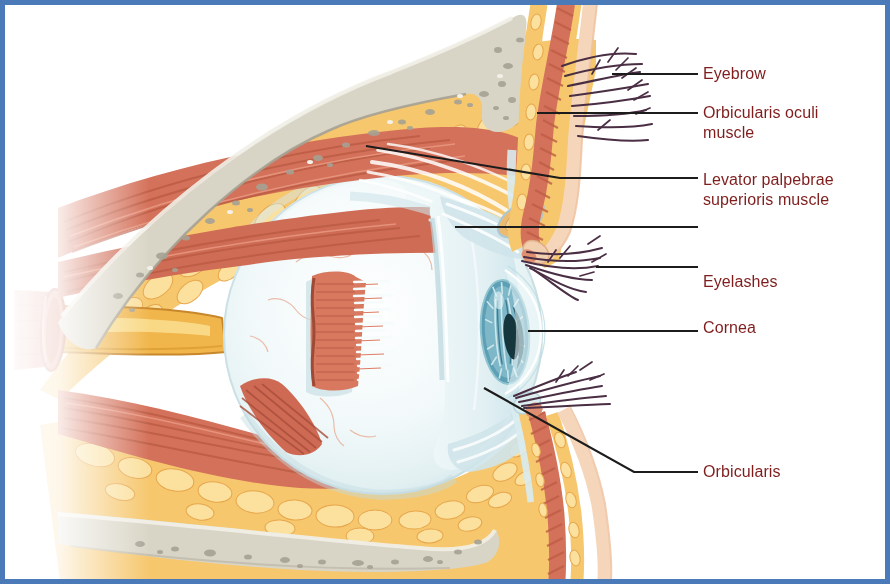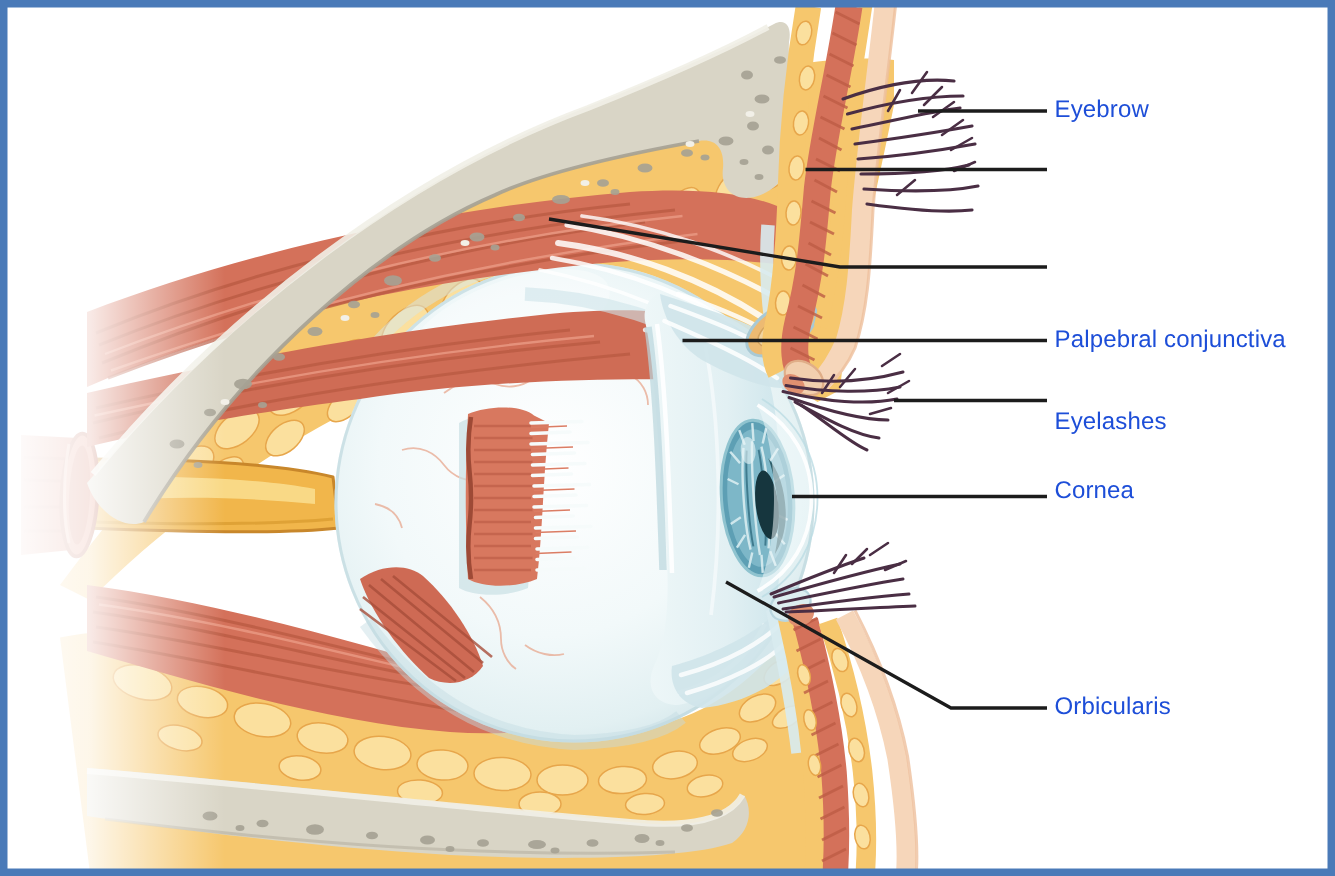--- a/index.html
+++ b/index.html
@@ -1,20 +1,20 @@
 <!DOCTYPE html>
 <html><head>
 <meta charset="utf-8">
 <style>
   html,body{margin:0;padding:0;background:#fff;}
   .stage{position:relative;width:890px;height:584px;background:#ffffff;overflow:hidden;
          font-family:"Liberation Sans", sans-serif;}
   .frame{position:absolute;inset:0;border:5px solid #4a7ab8;pointer-events:none;z-index:6;}
   .art{position:absolute;left:0;top:0;z-index:1;}
-  .lbl{position:absolute;left:703px;z-index:4;font-size:16px;line-height:20px;color:#1d4ed8;
+  .lbl{position:absolute;left:703px;z-index:4;font-size:16px;line-height:20px;color:#7f1d1d;
        white-space:pre-line;letter-spacing:.1px;}
 </style>
 </head>
 <body>
 
 <div class="stage">
 
 <svg class="art" width="890" height="584" viewBox="0 0 890 584">
   <defs>
     <radialGradient id="gradGlobe" cx="45%" cy="42%" r="65%">
@@ -360,19 +360,22 @@
     <polyline points="537,113 698,113"></polyline>
     <polyline points="366,146 560,178 698,178"></polyline>
     <polyline points="455,227 698,227"></polyline>
     <polyline points="596,267 698,267"></polyline>
     <polyline points="528,331 698,331"></polyline>
     <polyline points="484,388 634,472 698,472"></polyline>
   </g>
 </svg>
 
 <div class="lbl" style="top:64px">Eyebrow</div>
-<div class="lbl" style="top:217px">Palpebral conjunctiva</div>
+<div class="lbl" style="top:103px">Orbicularis oculi
+muscle</div>
+<div class="lbl" style="top:170px">Levator palpebrae
+superioris muscle</div>
 <div class="lbl" style="top:272px">Eyelashes</div>
 <div class="lbl" style="top:318px">Cornea</div>
 <div class="lbl" style="top:462px">Orbicularis</div>
 
 <div class="frame"></div>
 </div>
 
 </body></html>

